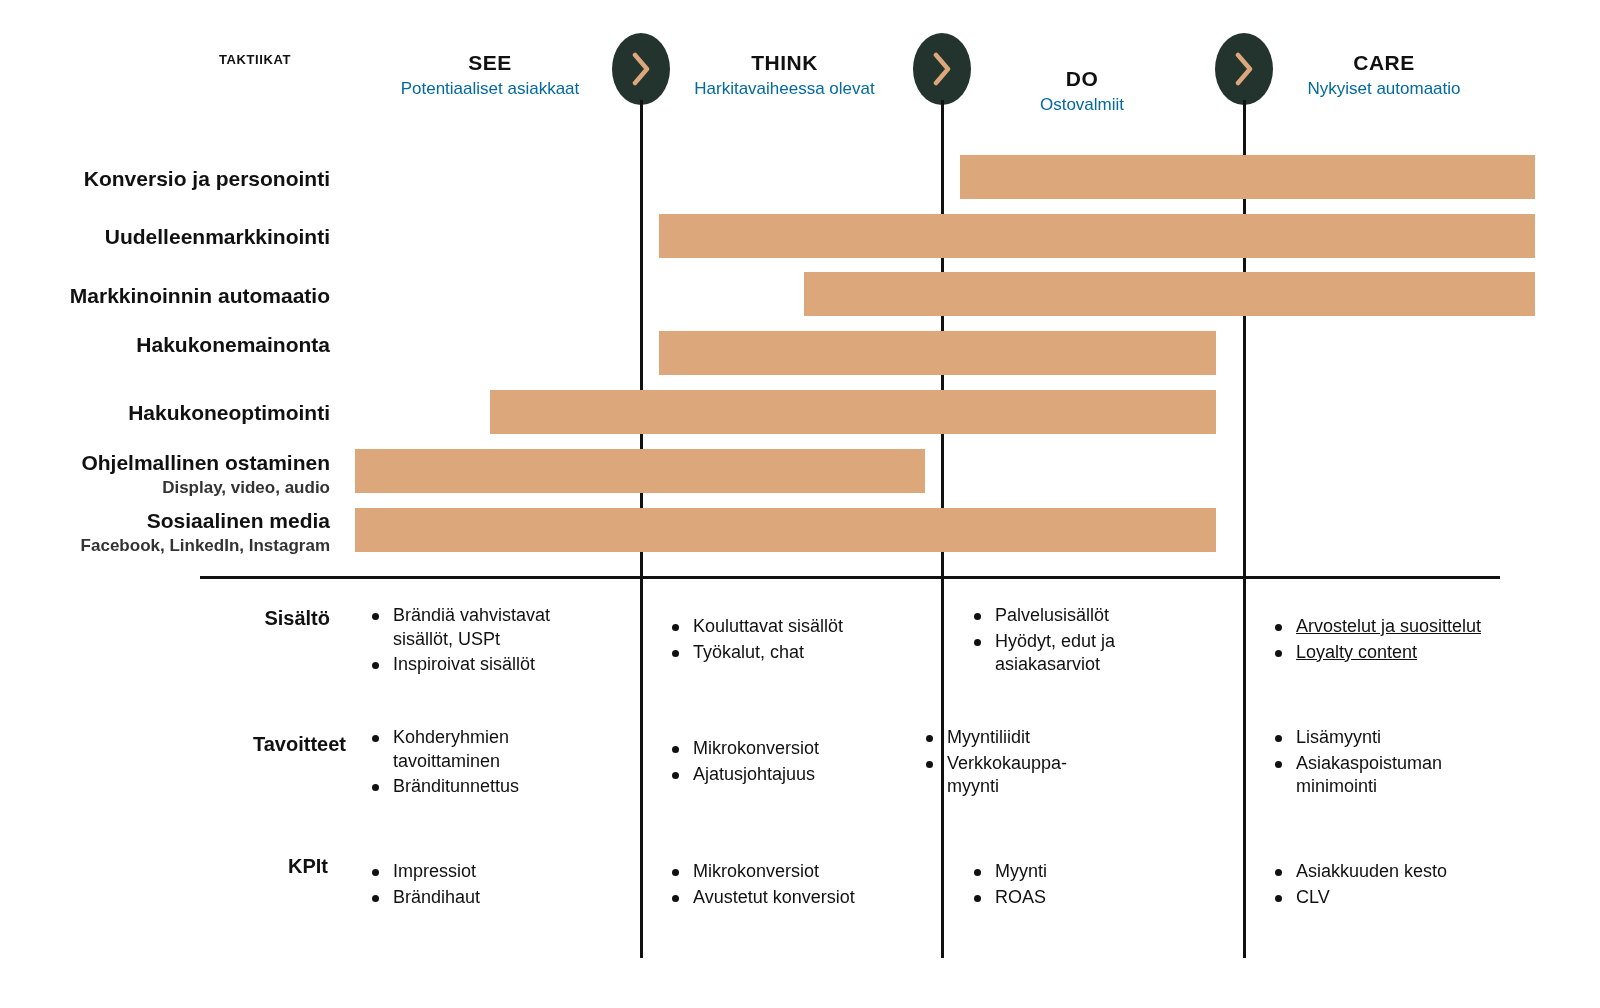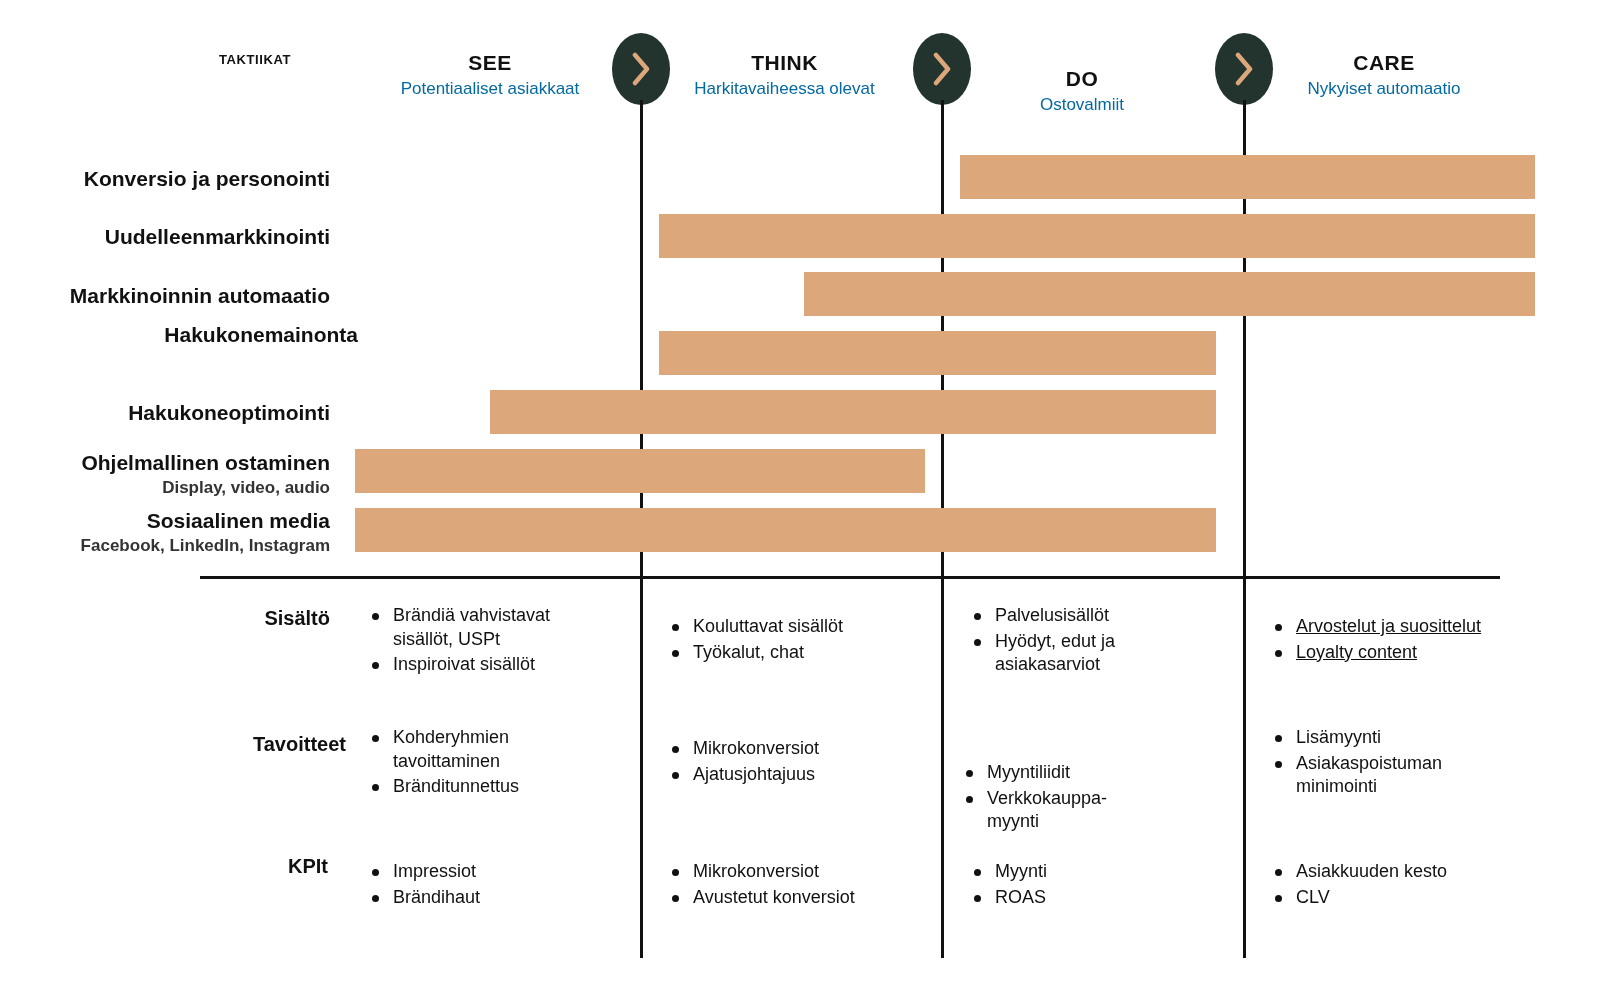--- a/index.html
+++ b/index.html
@@ -193,21 +193,21 @@
   <div class="row-label" style="left:0px; top:224px; width:330px;">
     <div class="row-title">Uudelleenmarkkinointi</div>
   </div>
   <div class="bar" style="left:659px; top:214px; width:876px; background:#DCA87B;"></div>
 
   <div class="row-label" style="left:0px; top:283px; width:330px;">
     <div class="row-title">Markkinoinnin automaatio</div>
   </div>
   <div class="bar" style="left:804px; top:272px; width:731px; background:#DCA87B;"></div>
 
-  <div class="row-label" style="left:0px; top:322px; width:330px;margin-left:28px;">
+  <div class="row-label" style="left:0px; top:332px; width:330px;">
     <div class="row-title">Hakukonemainonta</div>
   </div>
   <div class="bar" style="left:659px; top:331px; width:557px; background:#DCA87B;"></div>
 
   <div class="row-label" style="left:0px; top:400px; width:330px;padding-left:32px;">
     <div class="row-title">Hakukoneoptimointi</div>
   </div>
   <div class="bar" style="left:490px; top:390px; width:726px; background:#DCA87B;"></div>
 
   <div class="row-label" style="left:0px; top:450px; width:330px;">
@@ -258,21 +258,21 @@
       <li>Kohderyhmien tavoittaminen</li>
       <li>Bränditunnettus</li>
     </ul>
   </div>
   <div class="cell" style="left:670px; top:737px; width:250px;">
     <ul>
       <li>Mikrokonversiot</li>
       <li>Ajatusjohtajuus</li>
     </ul>
   </div>
-  <div class="cell" style="left:964px; top:726px; width:190px;margin-top:35px;">
+  <div class="cell" style="left:924px; top:726px; width:190px;">
     <ul>
       <li>Myyntiliidit</li>
       <li>Verkkokauppa-myynti</li>
     </ul>
   </div>
   <div class="cell" style="left:1273px; top:726px; width:215px;">
     <ul>
       <li>Lisämyynti</li>
       <li>Asiakaspoistuman minimointi</li>
     </ul>

